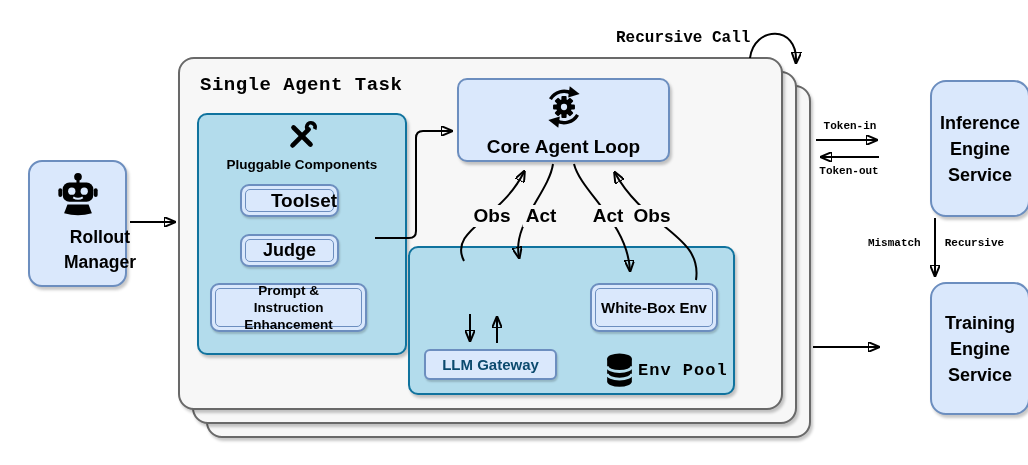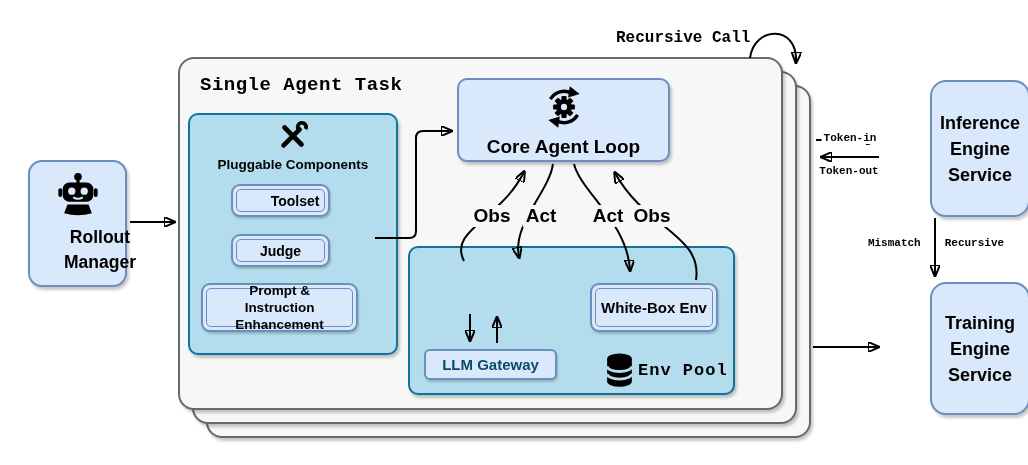--- a/index.html
+++ b/index.html
@@ -29,21 +29,21 @@
              font-size:17.5px; line-height:25px; }
   .core    { left:457px; top:78px; width:213px; height:84px; border-radius:10px;
              font-size:19px; }
   .service { width:100px; border-radius:16px; font-size:18px; line-height:26px; }
   .inference { left:885px; top:80px;  height:137px; }
   .training  { left:885px; top:282px; height:133px; }
 
   
   .cyanbox { position:absolute; background:#b3dcec; border:2px solid #10739e; border-radius:10px;
              box-shadow:2px 3px 3px rgba(0,0,0,0.22); }
-  .pluggable { left:188px; top:113px; width:210px; height:242px; }
+  .pluggable { left:197px; top:113px; width:210px; height:242px; }
   .envpool   { left:408px; top:246px; width:327px; height:149px; }
 
   .plug-title { position:absolute; left:0; right:0; top:42px; text-align:center;
                 font-weight:bold; font-size:13.5px; color:#000; }
 
   
   .dbox { position:absolute; background:#dae8fc; border:2px solid #6c8ebf; border-radius:9px;
           padding:3px; box-shadow:1px 2px 2px rgba(0,0,0,0.18); }
   .dbox-in { width:100%; height:100%; background:#dae8fc; border:1.5px solid #6c8ebf;
              border-radius:5px; display:flex; align-items:center; justify-content:center;
@@ -104,24 +104,24 @@
     <span class="icon-abs" style="left:50%; top:5px; transform:translateX(-50%);">
       <svg width="32" height="32" viewBox="0 0 34 34">
         <path d="M7 27 L24 10" stroke="#000" stroke-width="5" stroke-linecap="round"></path>
         <circle cx="26.5" cy="7.5" r="4.5" fill="none" stroke="#000" stroke-width="4" stroke-dasharray="21 8" transform="rotate(115 26.5 7.5)"></circle>
         <path d="M8 8 L26 26" stroke="#000" stroke-width="5" stroke-linecap="round"></path>
       </svg>
     </span>
     <div class="plug-title">Pluggable Components</div>
 
     <div class="dbox" style="left:41px; top:69px; width:99px; height:33px;">
-      <div class="dbox-in" style="font-size:14px;padding-left:29px;">Toolset</div>
+      <div class="dbox-in" style="font-size:19px;padding-left:29px;">Toolset</div>
     </div>
     <div class="dbox" style="left:41px; top:119px; width:99px; height:33px;">
-      <div class="dbox-in" style="font-size:14px;">Judge</div>
+      <div class="dbox-in" style="font-size:18px;">Judge</div>
     </div>
     <div class="dbox" style="left:11px; top:168px; width:157px; height:49px;">
       <div class="dbox-in" style="font-size:13.5px; line-height:17px; padding:0 6px;">Prompt &amp; Instruction Enhancement</div>
     </div>
   </div>
 
   <div class="bluebox core">
     <span>
       <svg width="48" height="48" viewBox="0 0 46 46">
         <path d="M10 15.5 A15 15 0 0 1 30.5 10" stroke="#000" stroke-width="3.2" fill="none"></path>
@@ -185,21 +185,21 @@
     <path d="M813 347 L878 347" marker-end="url(#arr)"></path>
     <path d="M470 314 L470 340" marker-end="url(#arr)"></path>
     <path d="M497 343 L497 318" marker-end="url(#arr)"></path>
     <path d="M464 261 C448 230 500 220 524 172" marker-end="url(#arr)"></path>
     <path d="M553 164 C549 192 512 224 519 257" marker-end="url(#arr)"></path>
     <path d="M574 164 C581 192 627 222 630 270" marker-end="url(#arr)"></path>
     <path d="M696 280 C703 235 645 228 615 173" marker-end="url(#arr)"></path>
   </svg>
 
   <div class="recursive mono">Recursive Call</div>
-  <div class="elabel tk mono" style="left:850px; top:126px;margin-top:12px;">Token-in</div>
+  <div class="elabel tk mono" style="left:850px; top:126px;">Token-in</div>
   <div class="elabel tk mono" style="left:849px; top:171px;">Token-out</div>
   <div class="elabel mismatch" style="left:936px; top:243px;">
     <span class="mono">Mismatch</span>
     <span class="mono">Recursive</span>
   </div>
   <div class="elabel oa" style="left:492px; top:216px;">Obs</div>
   <div class="elabel oa" style="left:541px; top:216px;">Act</div>
   <div class="elabel oa" style="left:608px; top:216px;">Act</div>
   <div class="elabel oa" style="left:652px; top:216px;">Obs</div>
 

